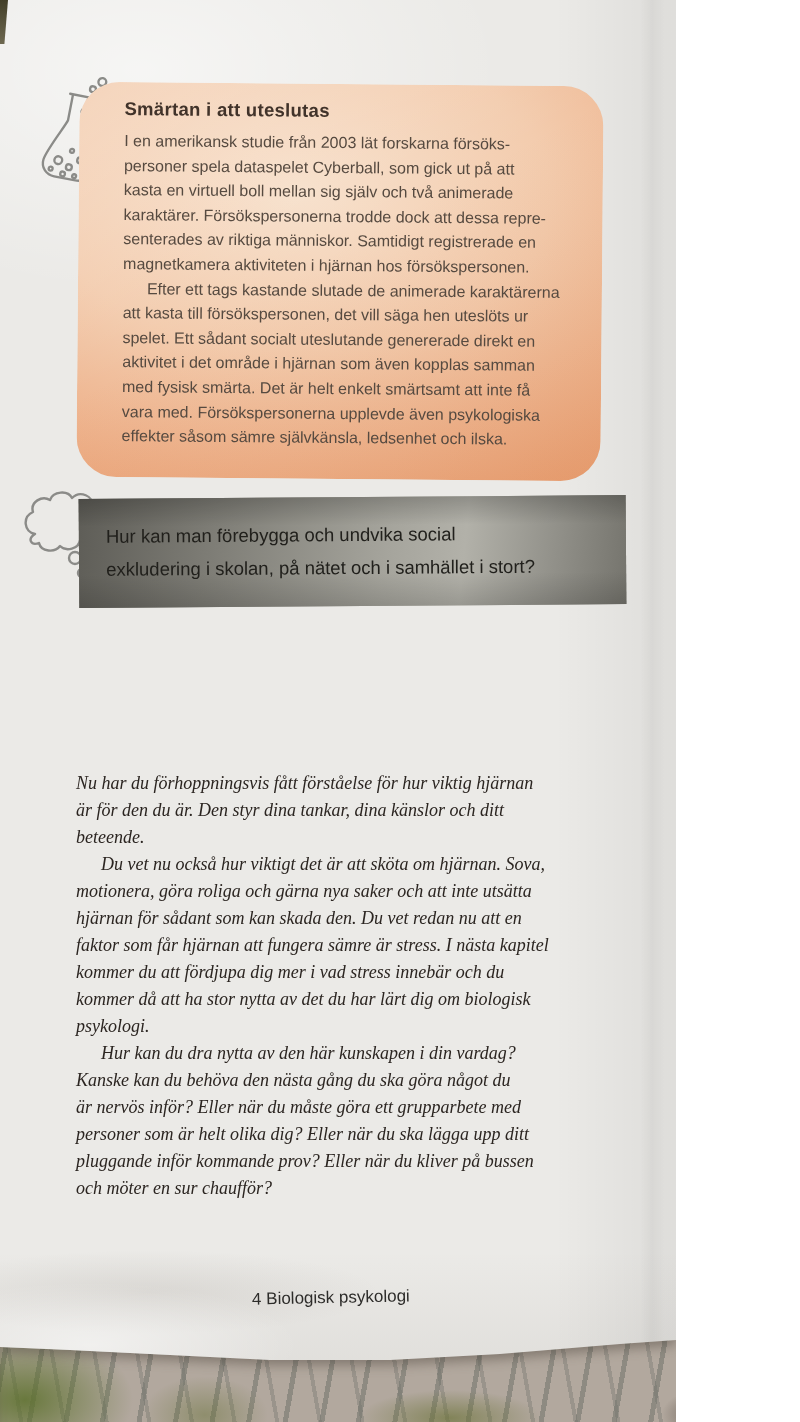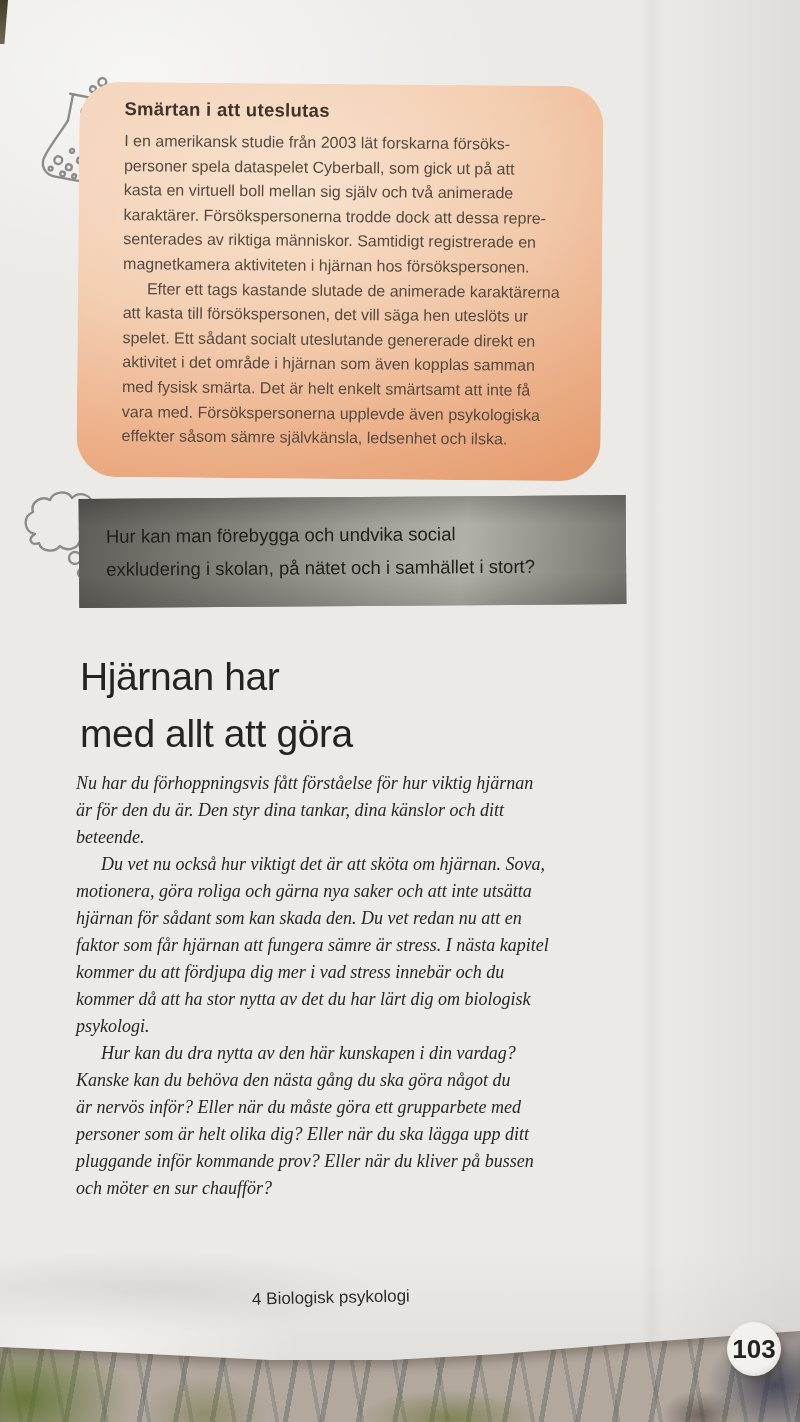--- a/index.html
+++ b/index.html
@@ -1,20 +1,20 @@
 <!DOCTYPE html>
 <html><head>
 <meta charset="utf-8">
 <style>
   html, body { margin: 0; padding: 0; }
   body { font-family: "Liberation Sans", sans-serif; }
 
   .photo {
     position: relative;
-    width: 800px;
+    width: 676px;
     height: 1422px;
     overflow: hidden;
     background: #b6aea5;
   }
 
   
   .tablecloth {
     position: absolute;
     left: 0; top: 1280px;
     width: 800px; height: 142px;
@@ -192,22 +192,20 @@
       <circle cx="64" cy="85" r="4"></circle>
       <circle cx="71" cy="97" r="2.6" fill="#55534e" stroke="none"></circle>
     </g>
   </svg>
 
   <div class="qbox">
     <div class="qtext">Hur kan man förebygga och undvika social
 exkludering i skolan, på nätet och i samhället i stort?</div>
   </div>
 
-  <h1 class="heading">Hjärnan har
-med allt att göra</h1>
 
   <div class="bodytext">
     <p>Nu har du förhoppningsvis fått förståelse för hur viktig hjärnan
 är för den du är. Den styr dina tankar, dina känslor och ditt
 beteende.</p>
     <p class="indented">Du vet nu också hur viktigt det är att sköta om hjärnan. Sova,
 motionera, göra roliga och gärna nya saker och att inte utsätta
 hjärnan för sådant som kan skada den. Du vet redan nu att en
 faktor som får hjärnan att fungera sämre är stress. I nästa kapitel
 kommer du att fördjupa dig mer i vad stress innebär och du

